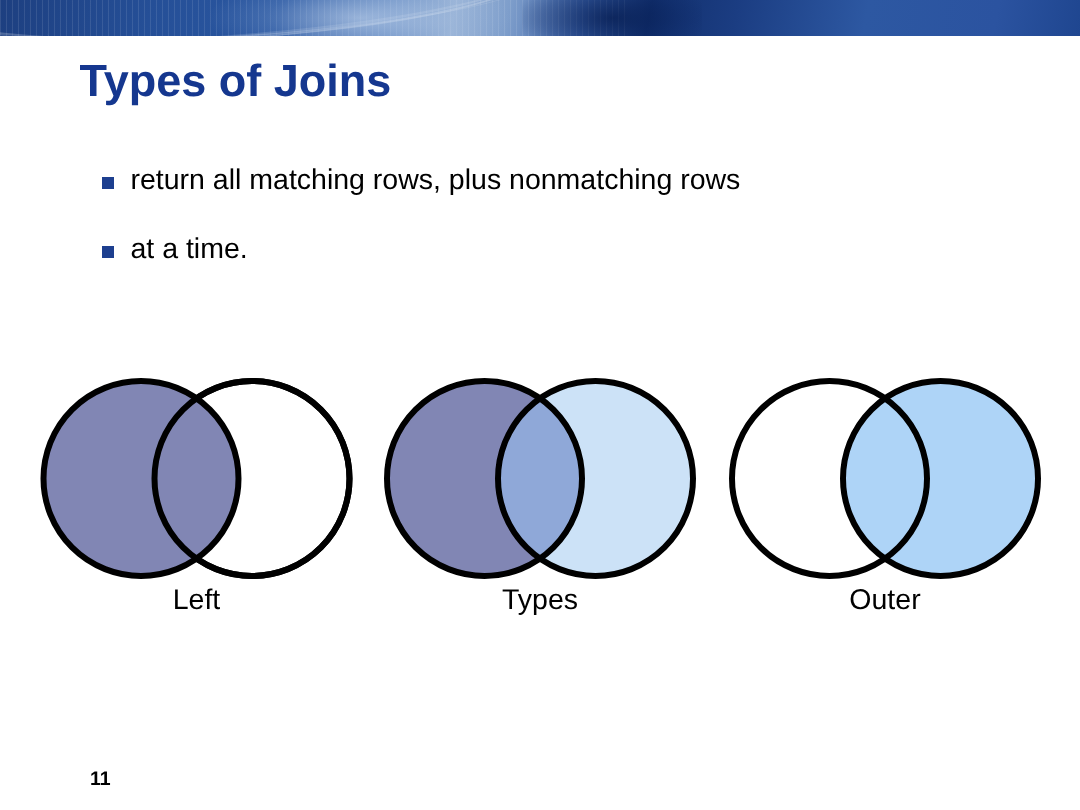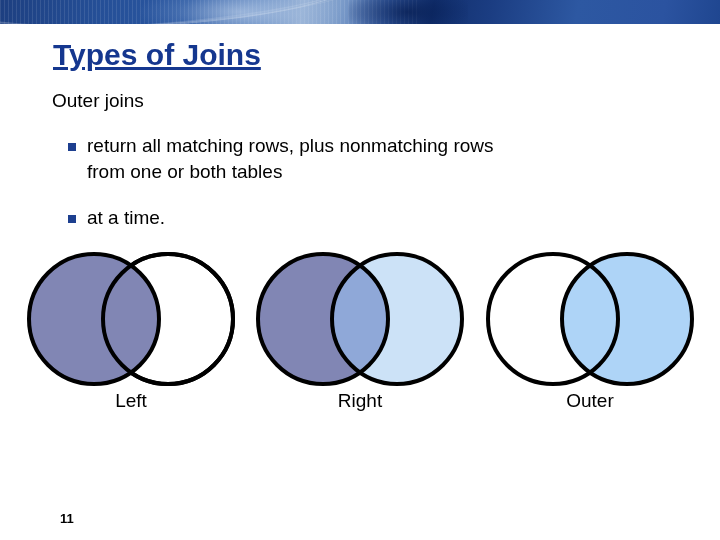--- a/index.html
+++ b/index.html
@@ -101,21 +101,20 @@
   
   #slide-title {
     position: absolute;
     left: 53px;
     top: 38px;
     font-size: 30px;
     font-weight: bold;
     color: #15378f;
     letter-spacing: 0px;
     white-space: nowrap;
-    text-decoration: underline;
   }
 
   
   #body-block {
     position: absolute;
     left: 52px;
     top: 88px;
     width: 630px;
   }
   .level1-line {
@@ -184,27 +183,25 @@
   <div id="header-swoosh-b"></div>
   <div id="header-swoosh-c"></div>
   <div id="header-glow"></div>
   <div id="header-dark-blob"></div>
 </div>
 
 <div id="slide-title">Types of Joins</div>
 
 <div id="body-block">
 
-  <div class="level1-line">Outer joins</div>
 
   <div class="bullet-row">
     <span class="bullet-marker"></span>
     <span class="bullet-text">
       <span class="l2">return all matching rows, plus nonmatching rows</span>
-      <span class="l2">from one or both tables</span>
     </span>
   </div>
 
   <div class="bullet-row">
     <span class="bullet-marker"></span>
     <span class="bullet-text">
       <span class="l2">at a time.</span>
     </span>
   </div>
 
@@ -238,21 +235,21 @@
           </clipPath>
       </defs>
       <circle cx="150" cy="71" r="65" fill="#cce2f7" stroke="none"></circle>
       <circle cx="76" cy="71" r="65" fill="#8186b4" stroke="none"></circle>
       <g clip-path="url(#clipF-a)">
         <circle cx="150" cy="71" r="65" fill="#8fa8d8"></circle>
       </g>
       <circle cx="76" cy="71" r="65" fill="none" stroke="#000000" stroke-width="4"></circle>
       <circle cx="150" cy="71" r="65" fill="none" stroke="#000000" stroke-width="4"></circle>
     </svg>
-    <div class="venn-label" style="left:0px; top:142px; width:226px;">Right</div>
+    <div class="venn-label" style="left:0px; top:142px; width:226px;">Types</div>
   </div>
 
   <div class="venn-group" style="left:477px;">
     <svg class="venn-svg" width="226" height="142" viewBox="0 0 226 142">
       <defs>
         <clipPath id="clipR-a">
             <circle cx="150" cy="71" r="65"></circle>
           </clipPath>
       </defs>
       <circle cx="76" cy="71" r="65" fill="#ffffff" stroke="none"></circle>

